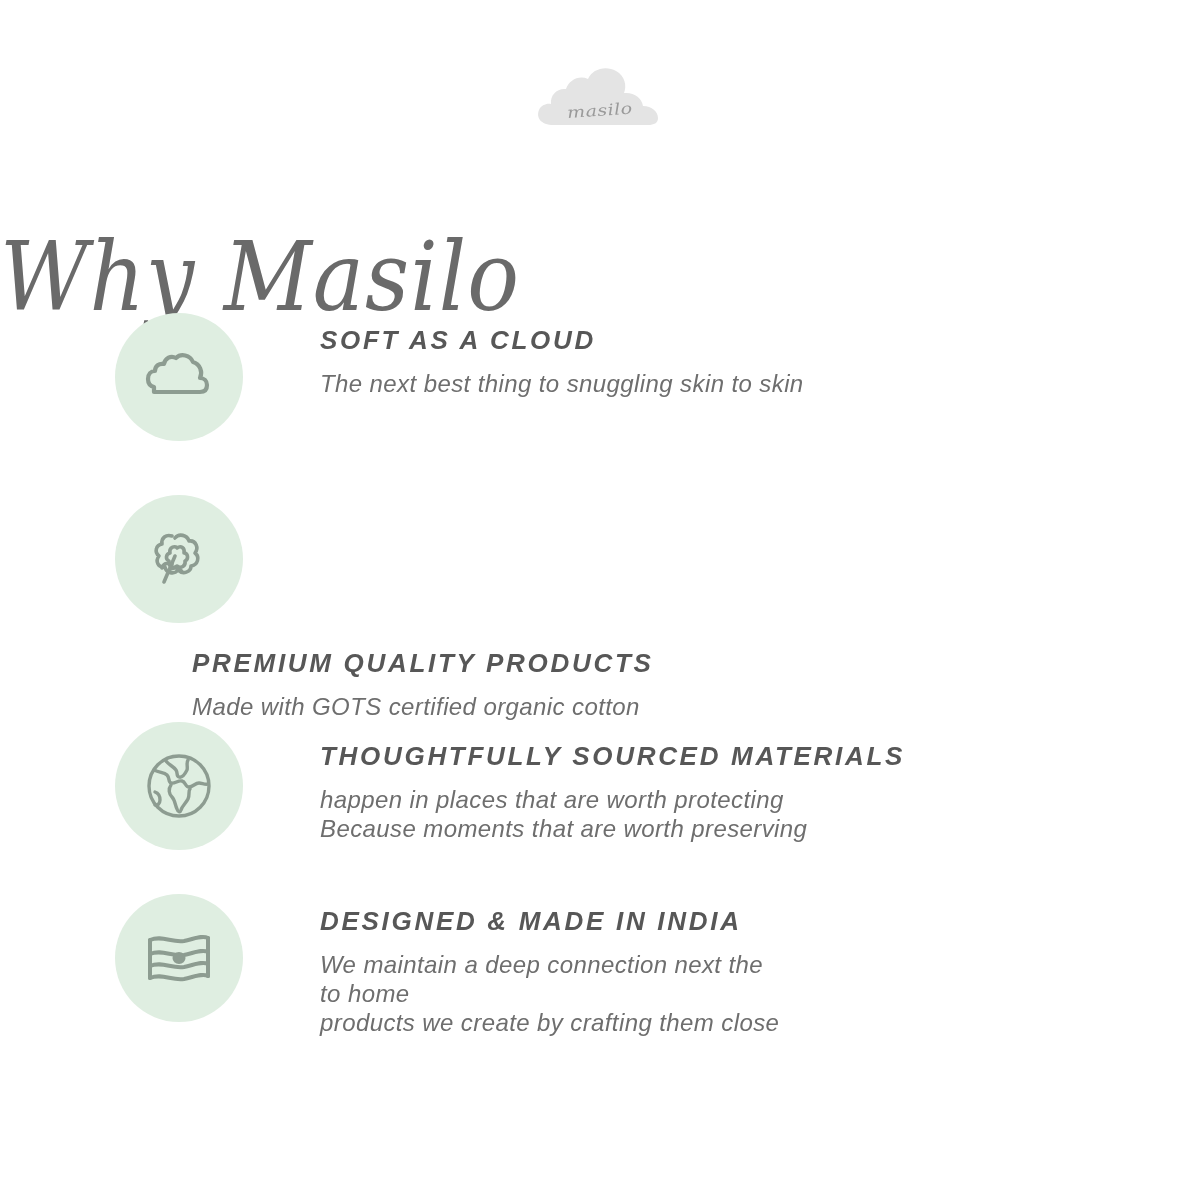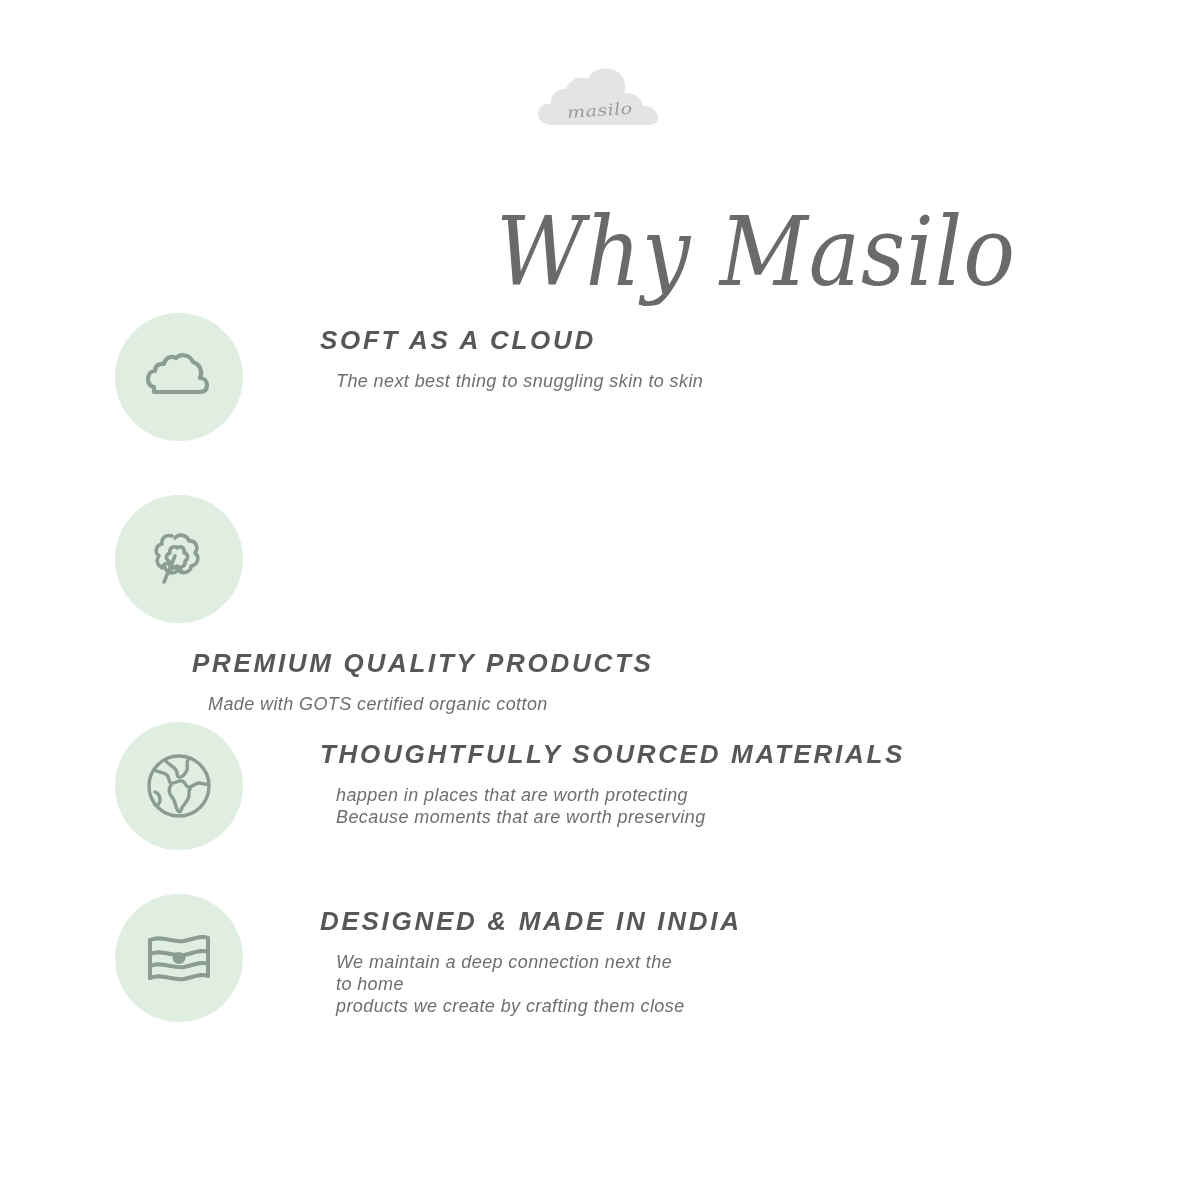--- a/index.html
+++ b/index.html
@@ -50,24 +50,24 @@
     font-size: 19px;
     color: #9a9a9a;
     letter-spacing: 0.5px;
     transform: rotate(-4deg) scaleY(0.82);
     white-space: nowrap;
   }
 
   
   .title-wrap {
     position: absolute;
-    top: 148px;
+    top: 173px;
     left: 0;
     width: 1016px;
-    text-align: right;
+    text-align: left;
   }
   .title {
     font-family: "DejaVu Serif", serif;
     font-style: italic;
     font-weight: 400;
     font-size: 86px;
     line-height: 1.05;
     color: #6a6a6a;
     letter-spacing: 1px;
     transform: scaleY(1.12);
@@ -120,25 +120,25 @@
     line-height: 1.1;
     letter-spacing: 2.7px;
     color: #575757;
     text-transform: uppercase;
     margin: 0 0 14px 0;
     white-space: nowrap;
   }
   .fbody {
     font-family: "Liberation Sans", sans-serif;
     font-weight: 400;
-    font-size: 18px;
+    font-size: 24px;
     line-height: 1.22;
     letter-spacing: 0.4px;
     color: #6e6e6e;
-    margin: 16px;
+    margin: 0;
     max-width: 770px;
   }
   .fbody .ln { display: block; white-space: nowrap; }
 </style>
 </head>
 <body>
 
 <div class="logo-wrap">
   <div class="logo">
     <svg width="140" height="80" viewBox="0 0 140 80" aria-hidden="true">

